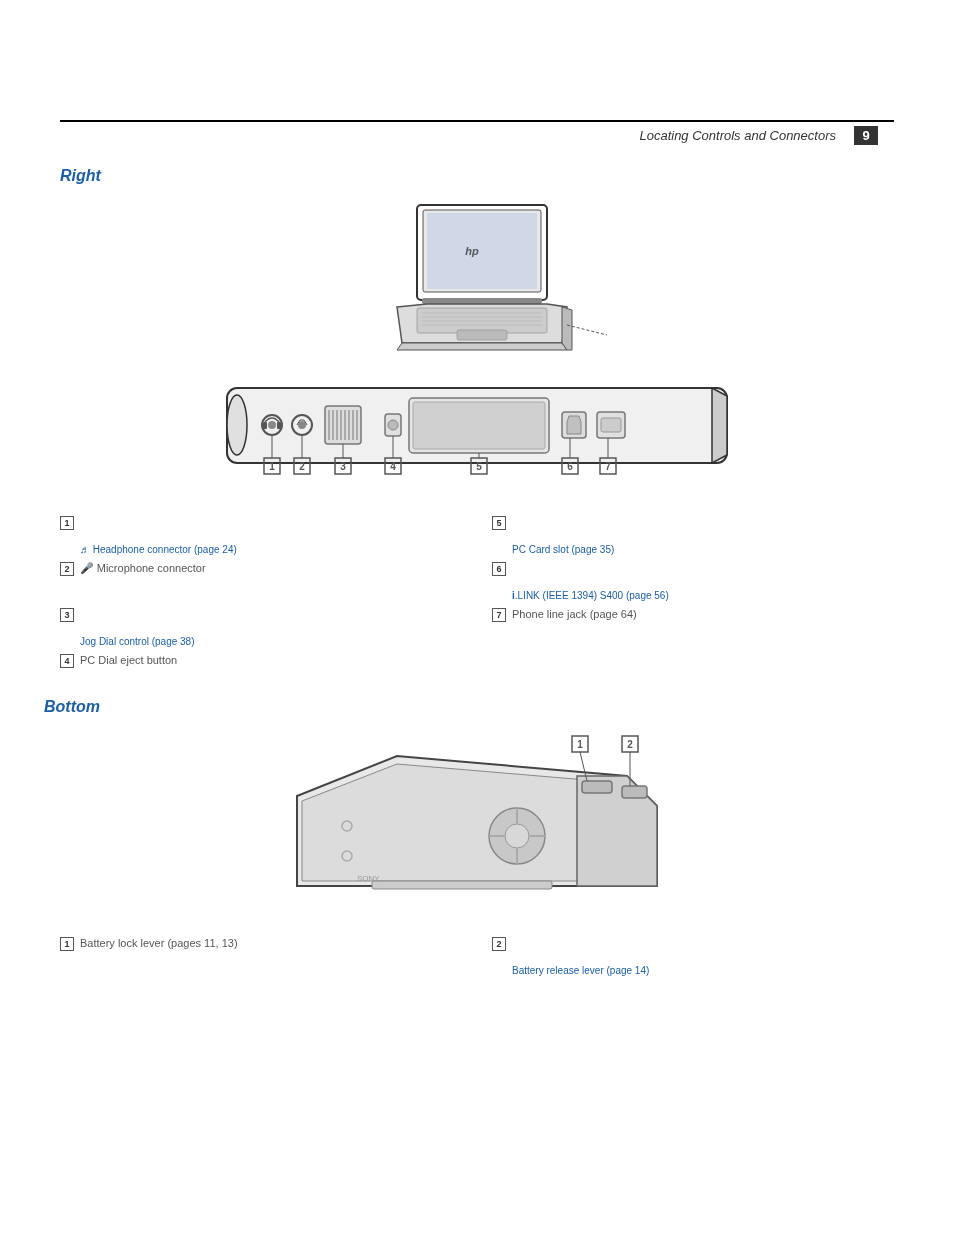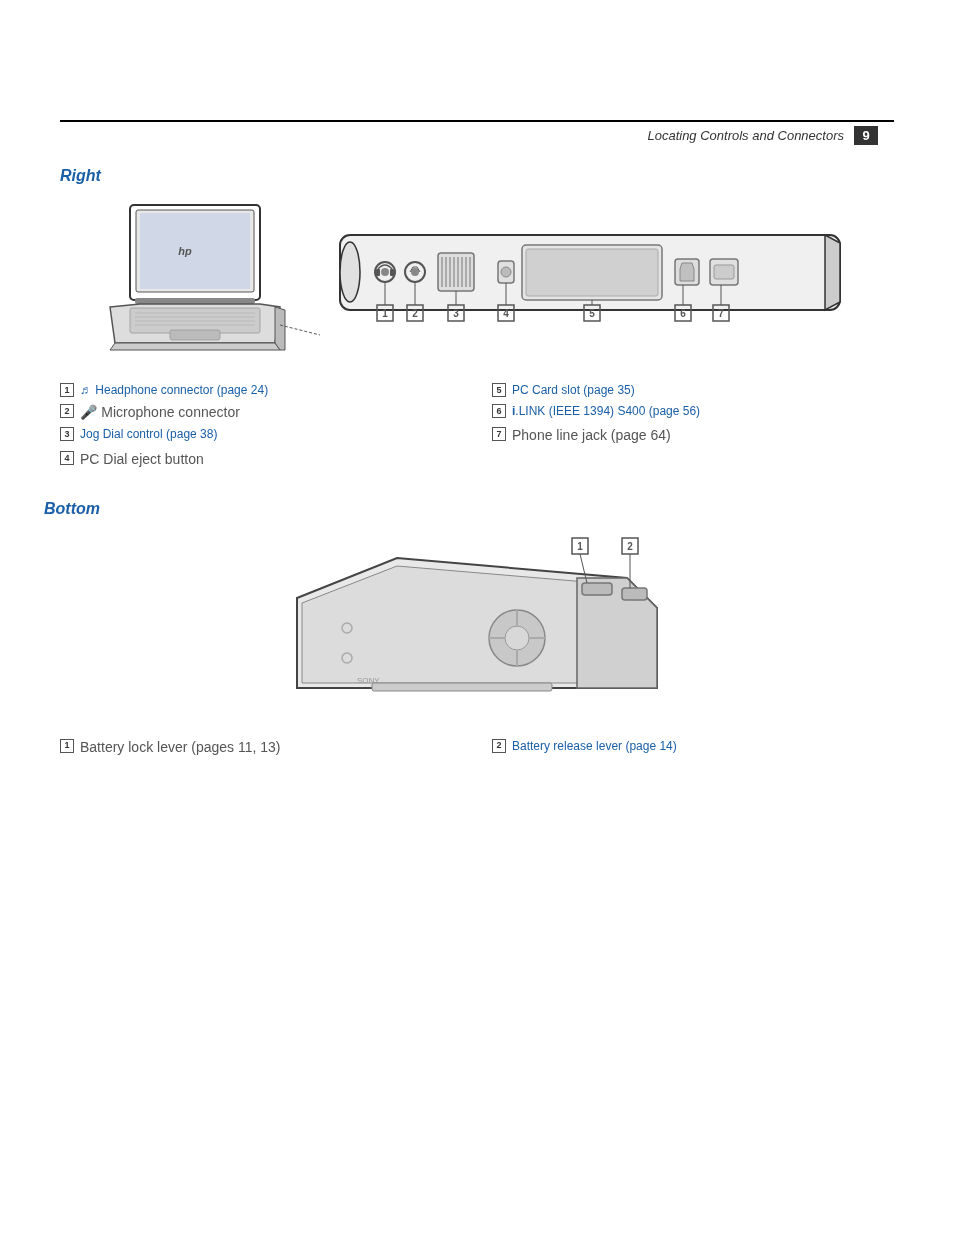--- a/index.html
+++ b/index.html
@@ -20,20 +20,21 @@
     }
 
     
     .header-bar {
       display: flex;
       align-items: center;
       justify-content: flex-end;
       border-top: 2px solid #000;
       padding: 4px 16px 4px 0;
       margin: 120px 60px 0 60px;
+      gap: 8px;
     }
 
     .header-title {
       font-style: italic;
       font-size: 13px;
       color: #333;
       margin-right: 10px;
     }
 
     .page-number-box {
@@ -52,21 +53,21 @@
       font-weight: bold;
       font-size: 16px;
       color: #1a5fa8;
       margin: 18px 60px 10px 60px;
     }
 
     
     .diagram-area {
       margin: 0 60px;
       display: flex;
-      flex-direction: row;
+      flex-direction: column;
       align-items: center;
     }
 
     
     .laptop-svg-container {
       margin-bottom: -10px;
     }
 
     
     .labels-grid {
@@ -93,26 +94,27 @@
       height: 14px;
       border: 1.5px solid #555;
       font-size: 9px;
       font-weight: bold;
       flex-shrink: 0;
       margin-top: 1px;
     }
 
     .label-text {
       color: #1a5fa8;
-      font-size: 12px;
+      font-size: 10px;
+      margin-top: 28px;
     }
 
     .label-text-plain {
       color: #555;
-      font-size: 14px;
+      font-size: 11px;
       text-align: right;
     }
 
     
     .bottom-diagram-area {
       margin: 0 60px;
       display: flex;
       flex-direction: column;
       align-items: center;
     }

